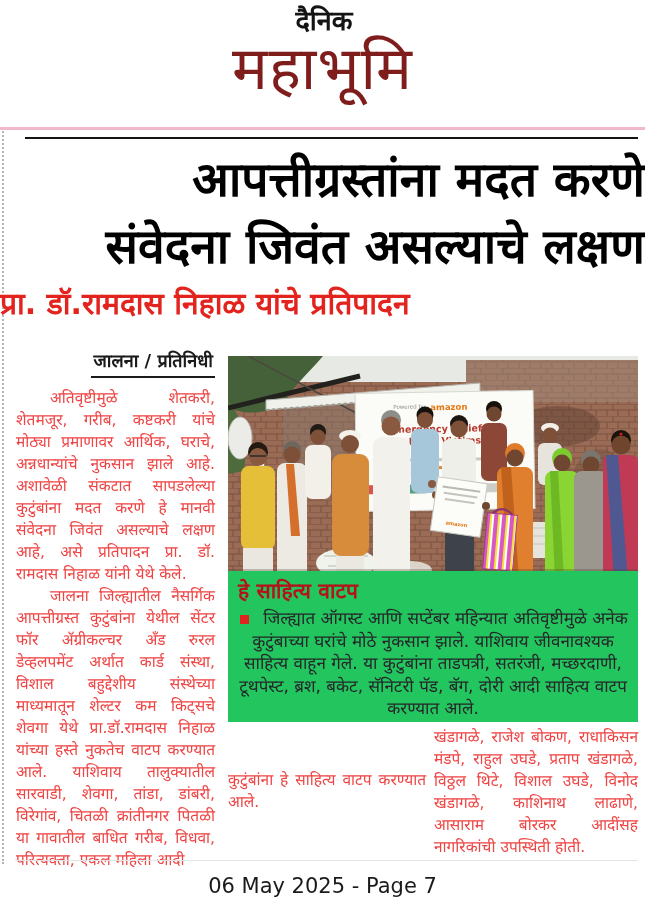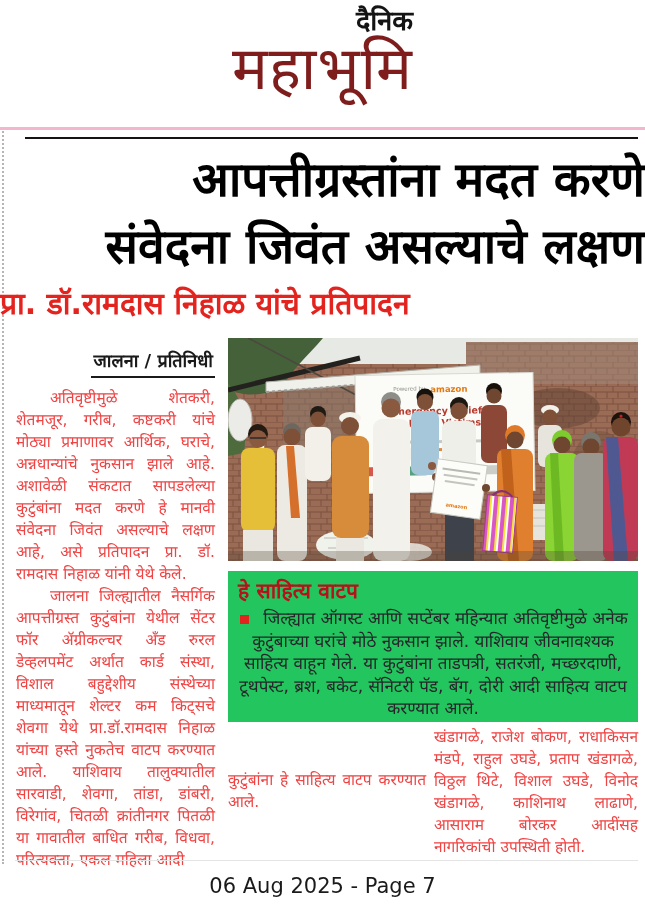--- a/index.html
+++ b/index.html
@@ -1,36 +1,36 @@
 <!DOCTYPE html>
 <html><head>
 <meta charset="utf-8">
 <style>
   html,body{margin:0;padding:0;background:#ffffff;}
   body{font-family:"DejaVu Sans",sans-serif;}
   .page{position:relative;width:645px;height:913px;background:#fff;overflow:hidden;}
   .abs{position:absolute;}
   .clip-edge{left:2px;top:128px;height:736px;width:0;border-left:2px dotted #b5b5b5;}
   .masthead{left:0;right:0;top:6px;text-align:center;}
-  .mast-inner{display:inline-block;text-align:right;}
+  .mast-inner{display:inline-block;text-align:center;}
   .mast-pre{font-size:27px;font-weight:700;color:#141414;line-height:1.1;margin-left:3px;}
   .mast-title{font-size:60px;font-weight:400;color:#7f1d1d;line-height:1.08;letter-spacing:1px;}
   .pink-rule{left:0;top:127px;width:645px;height:3px;background:#f3b6cd;}
   .black-rule{left:25px;top:137px;width:613px;height:2px;background:#141414;}
   .headline{left:0;top:146px;width:645px;text-align:right;font-size:48px;font-weight:700;color:#000000;line-height:67px;}
   .subheadline{left:0;top:286px;width:645px;font-size:30px;font-weight:700;color:#e3231e;line-height:1.2;}
   .byline{left:16px;top:348px;width:199px;text-align:right;font-size:18px;font-weight:700;color:#1a1a1a;}
   .byline span{display:inline-block;border-bottom:2px solid #1a1a1a;padding:0 2px 4px 2px;}
   .bodytext{font-size:15.5px;line-height:22px;color:#ef4444;text-align:justify;}
   .bodytext p{margin:0;}
   .indent{text-indent:34px;}
   .col1{left:16px;top:387px;width:199px;}
   .col2{left:228px;top:726px;width:198px;margin-top:43px;}
   .col3{left:434px;top:726px;width:204px;}
-  .photo{left:228px;top:338px;width:410px;height:223px;background:#fde047;}
+  .photo{left:228px;top:356px;width:410px;height:223px;background:#fde047;}
   .hibox{left:228px;top:571px;width:410px;height:151px;background:#22c55e;box-sizing:border-box;padding:5px 10px 6px 10px;}
   .hibox-title{font-size:21px;font-weight:700;color:#b5121b;margin:0 0 3px 0;}
   .hibox-body{font-size:17px;line-height:22.5px;color:#26262a;text-align:center;margin:0;}
   .bullet{display:inline-block;width:9px;height:9px;background:#e0241e;margin:0 14px 0 2px;vertical-align:baseline;}
   .bottom-rule{left:15px;top:860px;width:623px;height:1px;background:#e4e4e4;}
   .footer{left:0;top:874px;width:645px;text-align:center;font-size:21px;color:#1a1a1a;}
 </style>
 </head>
 <body>
 
@@ -226,15 +226,15 @@
   <div class="abs bodytext col2">
     <p>कुटुंबांना हे साहित्य वाटप करण्यात आले.</p>
   </div>
 
   <div class="abs bodytext col3">
     <p>खंडागळे, राजेश बोकण, राधाकिसन मंडपे, राहुल उघडे, प्रताप खंडागळे, विठ्ठल थिटे, विशाल उघडे, विनोद खंडागळे, काशिनाथ लाढाणे, आसाराम बोरकर आदींसह नागरिकांची उपस्थिती होती.</p>
   </div>
 
   <div class="abs bottom-rule"></div>
 
-  <div class="abs footer">06 Aug 2025 - Page 7</div>
+  <div class="abs footer">06 May 2025 - Page 7</div>
 
 </div>
 
 </body></html>

